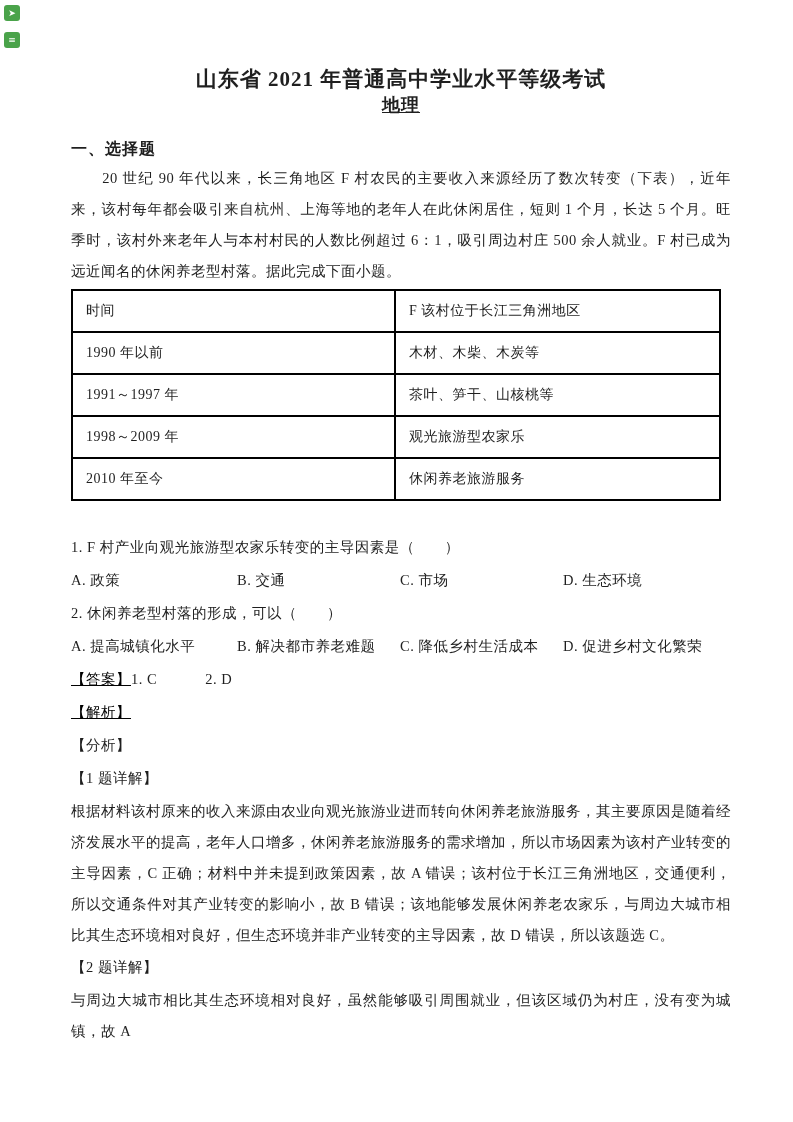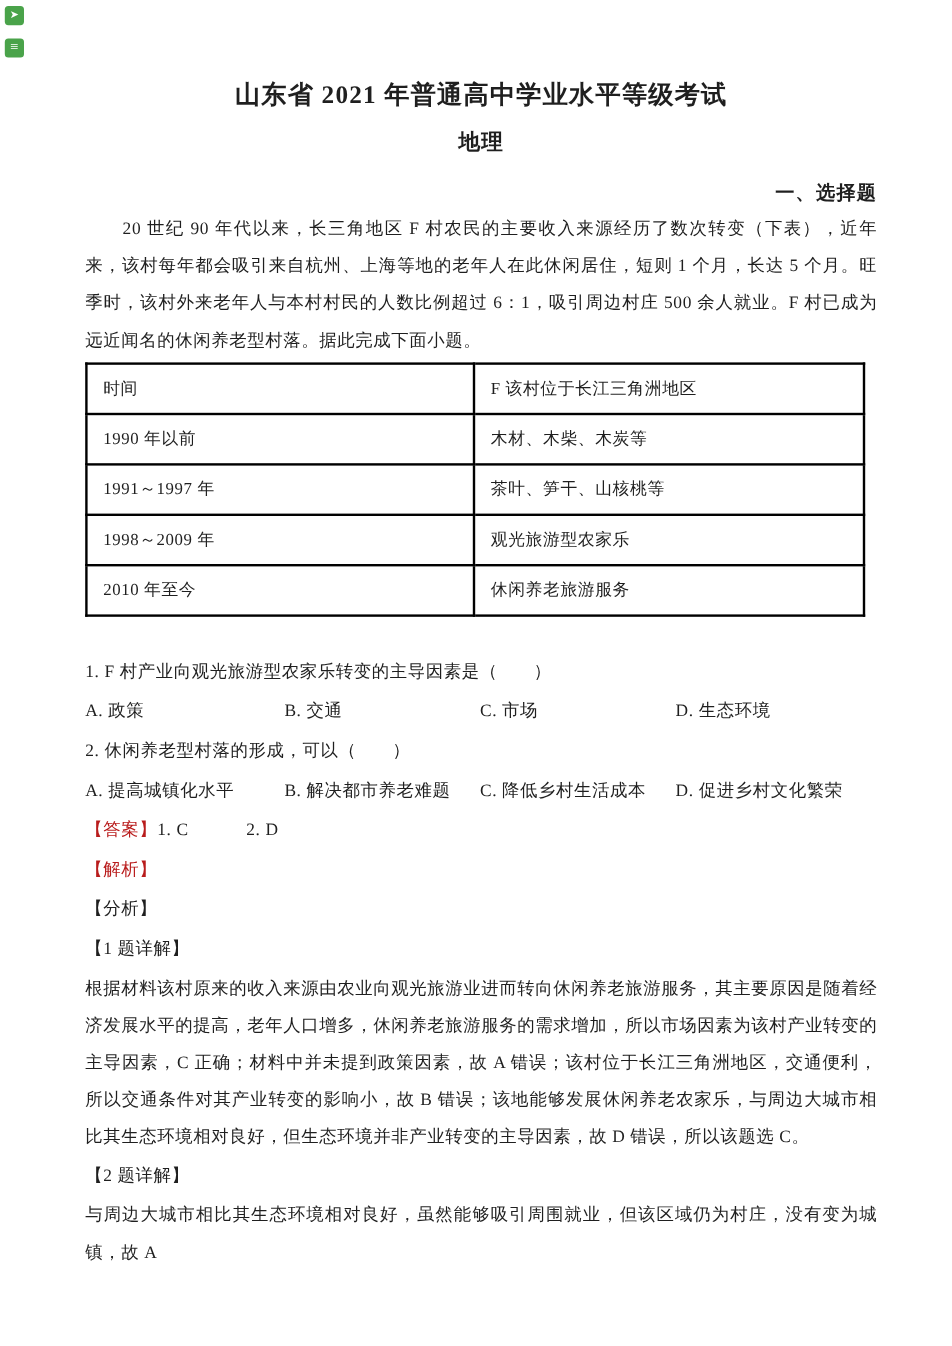--- a/index.html
+++ b/index.html
@@ -20,34 +20,34 @@
   }
   .doc-title {
     margin-top:66px;
     text-align:center;
     font-size:21px;
     font-weight:bold;
     line-height:27px;
     letter-spacing:1px;
   }
   .doc-subtitle {
-    margin-top:13px;
+    margin-top:0;
     text-align:center;
     font-size:18px;
     font-weight:bold;
     line-height:24px;
     letter-spacing:1px;
+    text-decoration:underline;
   }
   .section-heading {
     margin-top:20px;
     font-size:16px;
     font-weight:bold;
     line-height:24px;
     letter-spacing:1px;
-    text-align:right;
   }
   .intro-para {
     margin-top:2px;
     font-size:14.5px;
     line-height:31px;
     letter-spacing:0.5px;
     text-align:justify;
     text-indent:2.15em;
   }
   table.income-table {
@@ -78,21 +78,21 @@
     grid-template-columns:166px 163px 163px auto;
     font-size:14.5px;
     line-height:33px;
     letter-spacing:0.5px;
   }
   .label-line {
     font-size:14.5px;
     line-height:33px;
     letter-spacing:0.5px;
   }
-  .accent { color:#b91c1c; }
+  .accent { color:#000000;text-decoration:underline; }
   .answer-item { margin-right:48px; }
   .detail-para {
     margin-top:1px;
     font-size:14.5px;
     line-height:31px;
     letter-spacing:0.5px;
     text-align:justify;
   }
   
   .corner-badges { position:absolute; left:4px; top:5px; width:18px; }

